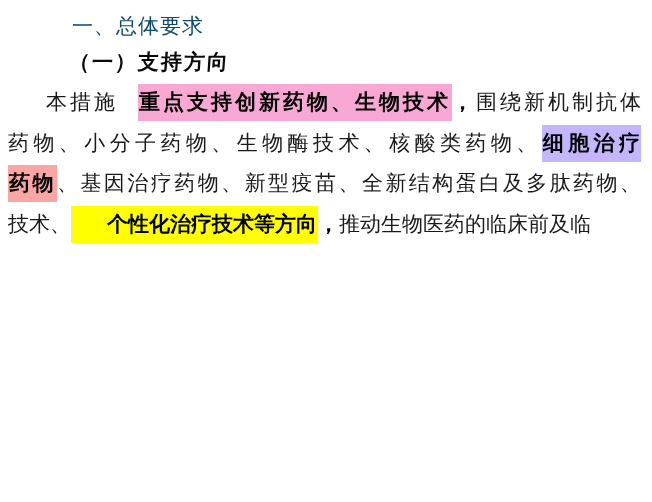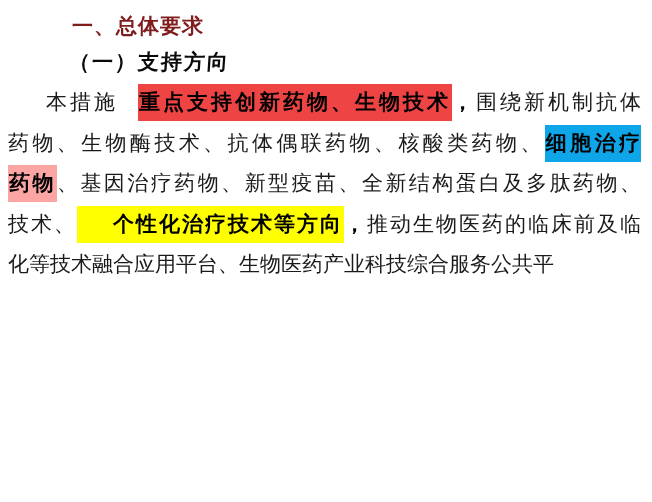--- a/index.html
+++ b/index.html
@@ -18,25 +18,25 @@
     width: 652px;
     height: 502px;
     box-sizing: border-box;
     padding: 0 11px 0 8px;
     background: #ffffff;
   }
   .h1 {
     margin: 0;
     padding: 13px 0 0 64px;
     font-family: "DejaVu Sans", "Liberation Sans", sans-serif;
-    font-weight: bold;
+    font-weight: normal;
     font-size: 21px;
     line-height: 27px;
     letter-spacing: 1px;
-    color: #7f1d1d;
+    color: #0c4a6e;
   }
   .h2 {
     margin: 0;
     padding: 9px 0 0 60px;
     font-family: "Liberation Serif", "DejaVu Serif", serif;
     font-weight: bold;
     font-size: 21px;
     line-height: 27px;
     letter-spacing: 2px;
     color: #0a0a0a;
@@ -70,19 +70,18 @@
     padding: 6px 1px 7px 1px;
   }
 </style>
 </head>
 <body>
 
 <div class="doc">
   <div class="h1">一、总体要求</div>
   <div class="h2">（一）支持方向</div>
   <div class="para">
-      <div class="line indent"><span class="seg-plain">本措施</span><span class="seg-highlight" style="background: #ef4444; margin-left: 20px;">重点支持创新药物、生物技术</span><span class="seg-bold">，</span><span class="seg-plain">围绕新机制抗体</span></div>
-      <div class="line"><span class="seg-plain">药物、生物酶技术、抗体偶联药物、核酸类药物、</span><span class="seg-highlight" style="background: #0ea5e9;">细胞治疗</span></div>
+      <div class="line indent"><span class="seg-plain">本措施</span><span class="seg-highlight" style="background: #f9a8d4; margin-left: 20px;">重点支持创新药物、生物技术</span><span class="seg-bold">，</span><span class="seg-plain">围绕新机制抗体</span></div>
+      <div class="line"><span class="seg-plain">药物、小分子药物、生物酶技术、核酸类药物、</span><span class="seg-highlight" style="background: #c4b5fd;">细胞治疗</span></div>
       <div class="line"><span class="seg-highlight" style="background: #fca5a5;">药物</span><span class="seg-plain">、基因治疗药物、新型疫苗、全新结构蛋白及多肽药物、</span></div>
       <div class="line"><span class="seg-plain">技术、</span><span class="seg-highlight" style="background: rgb(255, 255, 0); padding-left: 36px;">个性化治疗技术等方向</span><span class="seg-bold">，</span><span class="seg-plain">推动生物医药的临床前及临</span></div>
-      <div class="line"><span class="seg-plain">化等技术融合应用平台、生物医药产业科技综合服务公共平</span></div>
     </div>
 </div>
 
 </body></html>

